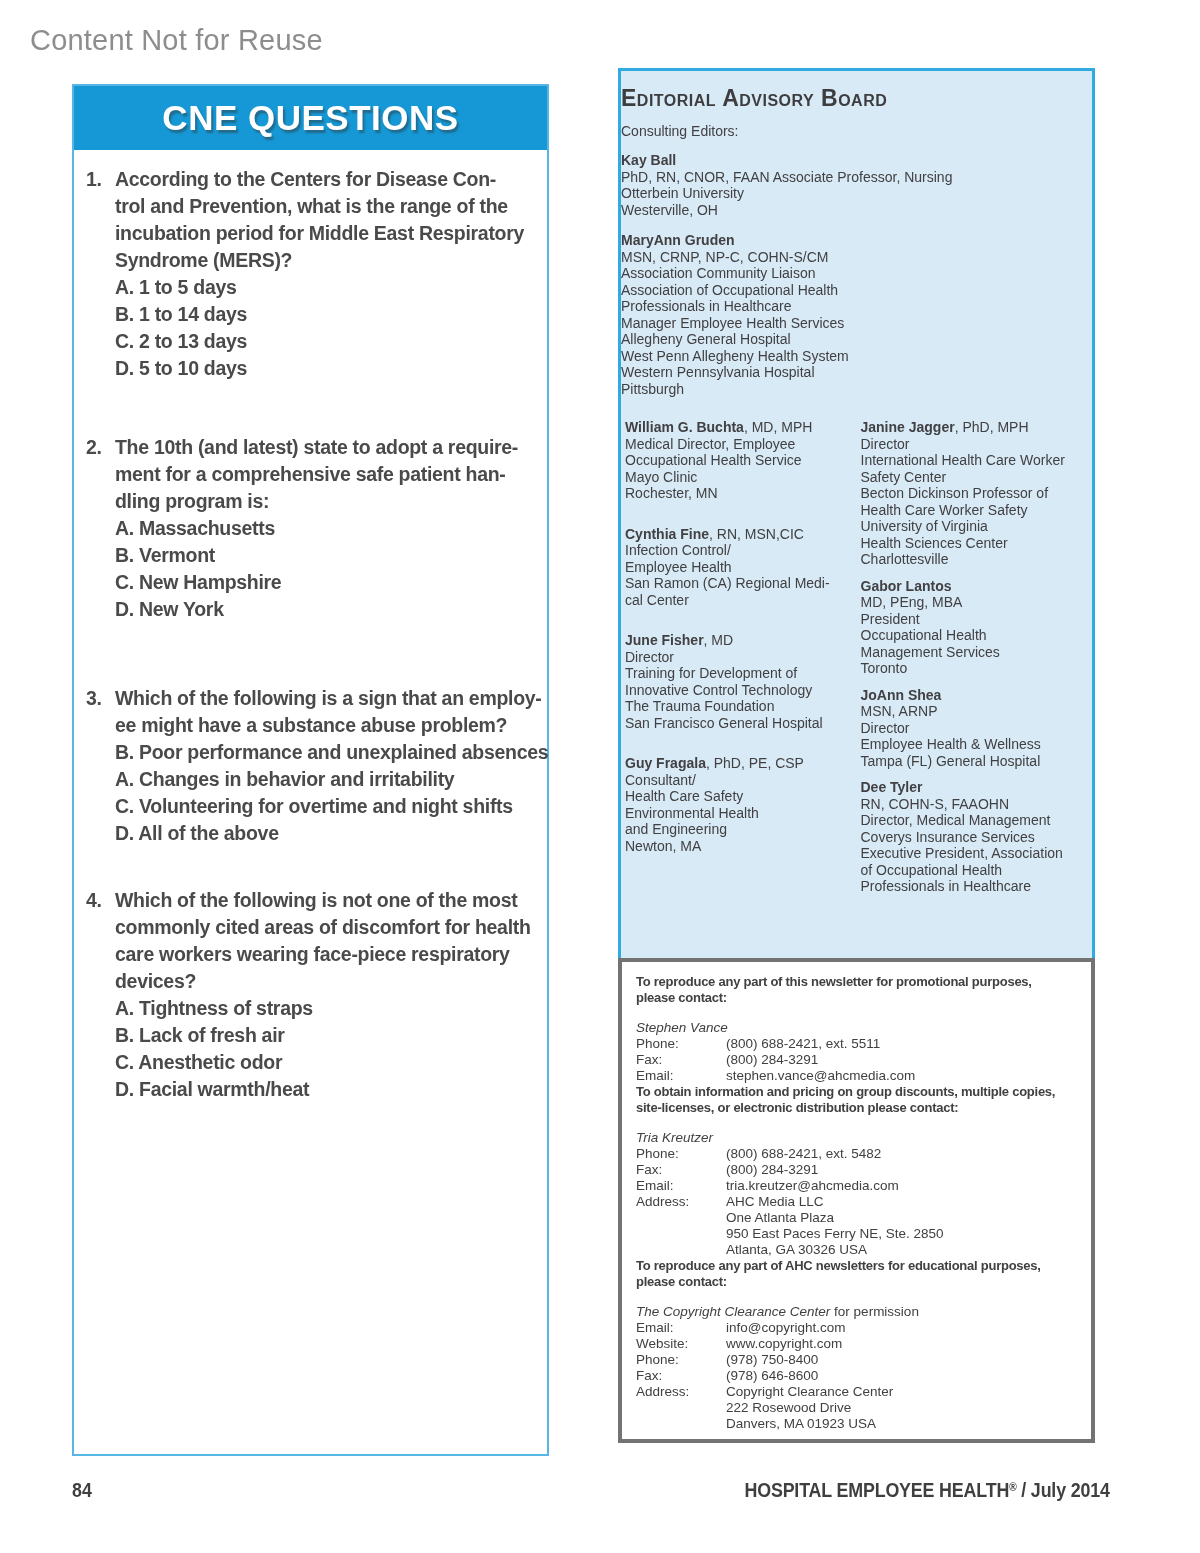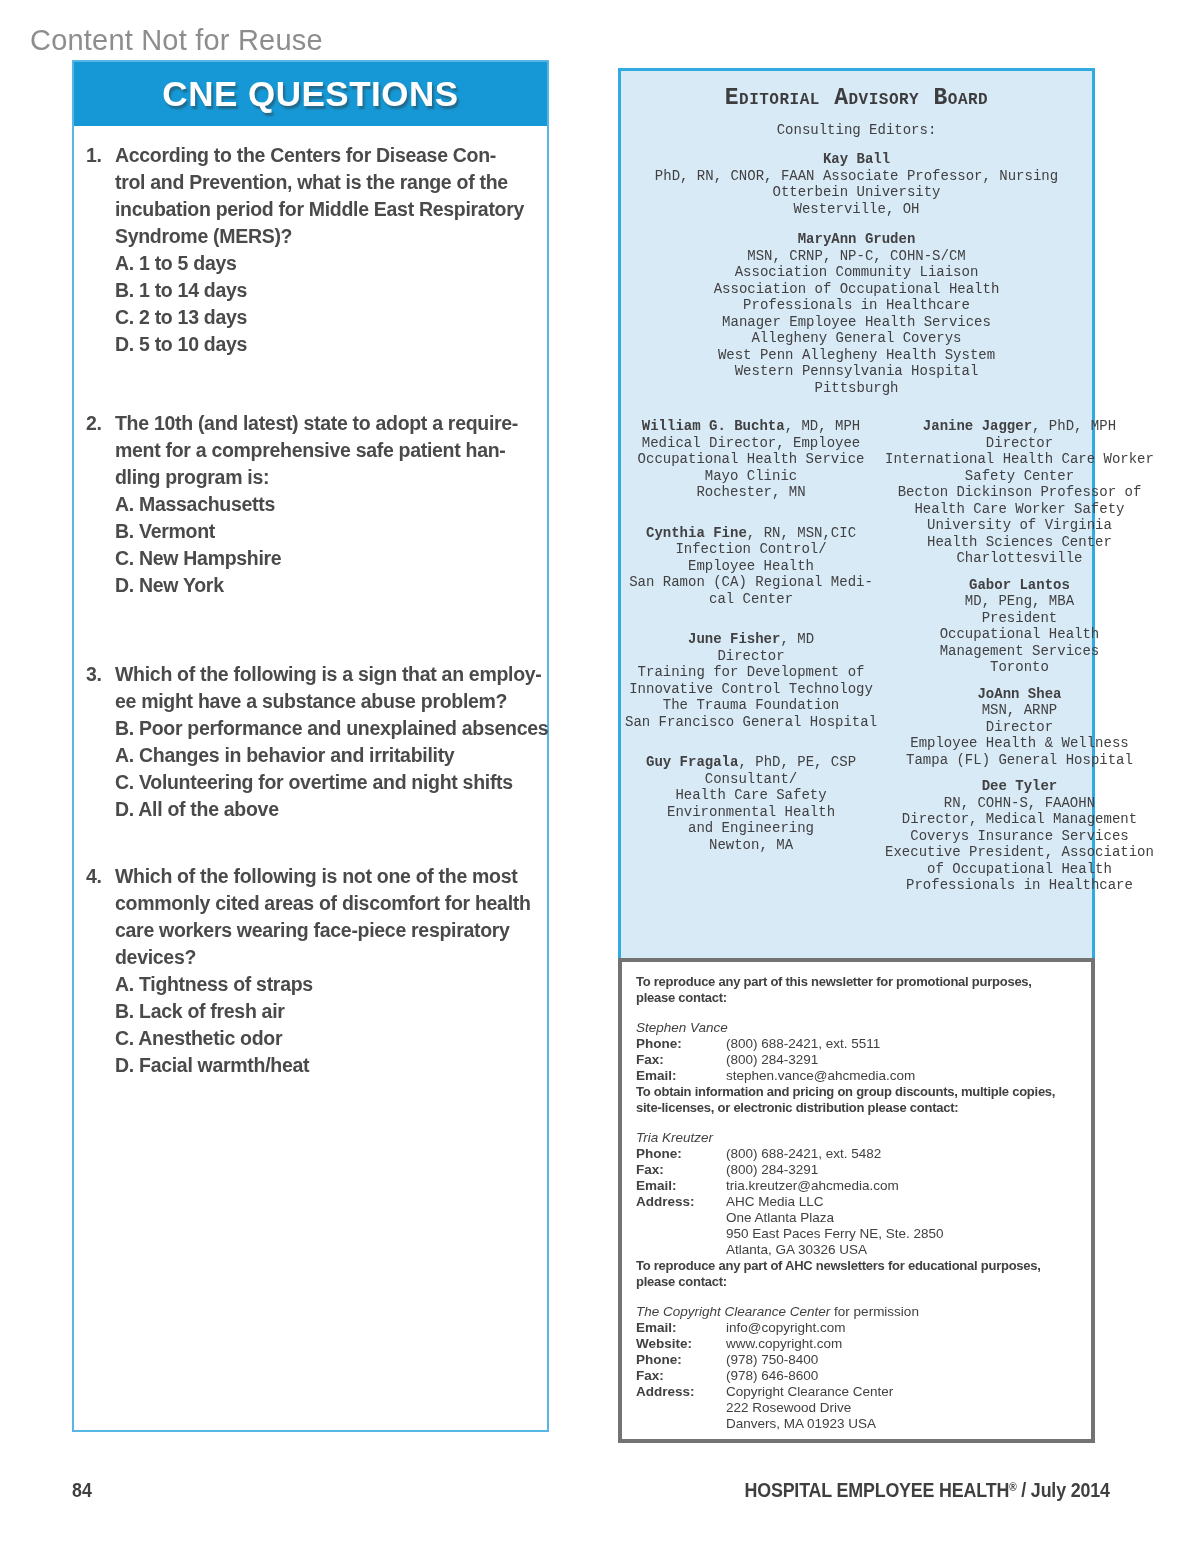--- a/index.html
+++ b/index.html
@@ -2,60 +2,60 @@
 <html><head>
 <meta charset="utf-8">
 <style>
   html,body { margin:0; padding:0; background:#ffffff; }
   body { font-family:"Liberation Sans", sans-serif; color:#414042; }
   .page { position:relative; width:1200px; height:1553px; background:#ffffff; overflow:hidden; }
 
   .watermark { position:absolute; left:30px; top:24px; font-size:29px; color:#8d8d8d; letter-spacing:0.2px; }
 
   
-  .cne-box { position:absolute; left:72px; top:60px; width:477px; height:1372px;
+  .cne-box { position:absolute; left:72px; top:84px; width:477px; height:1372px;
              border:2px solid #57b6e5; box-sizing:border-box; background:#fff; }
   .cne-header { background:#1598d5; height:64px; display:flex; align-items:center; justify-content:center; }
   .cne-title { color:#ffffff; font-weight:bold; font-size:35px; letter-spacing:0.5px;
                text-shadow:2px 3px 2px rgba(50,50,50,0.45); }
   .cne-questions { padding:16px 12px 0 12px; }
   .question { display:flex; font-size:19.5px; line-height:27px; font-weight:bold;
               color:#4a4a4a; letter-spacing:-0.3px; }
   .question + .question.q2 { margin-top:52px; }
   .question + .question.q3 { margin-top:62px; }
   .question + .question.q4 { margin-top:40px; }
   .q-num { width:29px; flex:none; }
   .q-body { flex:1; }
   .q-body .q-line { white-space:nowrap; }
 
   
   .board-box { position:absolute; left:618px; top:68px; width:477px; height:1012px;
                background:#d8eaf6; border:3px solid #30aae1; box-sizing:border-box;
-               text-align:center; color:#414042;font-family:Liberation Mono, monospace; }
+               text-align:left; color:#414042; }
   .board-title { margin-top:14px; font-size:23px; font-weight:bold; font-variant:small-caps;
                  letter-spacing:0.5px; color:#3d3d3f; }
   .consulting { margin-top:11px; font-size:14px; }
   .board-block { font-size:14px; line-height:16.5px; }
   .b-line { white-space:nowrap; }
   .bn { font-weight:bold; }
   .blk-kay { margin-top:13px; }
   .blk-gruden { margin-top:14px; }
   .board-cols { display:flex; margin-top:22px; }
   .board-col { flex:1; padding:0 4px; }
   .col-left .board-block + .board-block { margin-top:24px; }
   .col-right .board-block + .board-block { margin-top:10px; }
 
   
   .contact-box { position:absolute; left:618px; top:958px; width:477px; height:485px;
                  border:4px solid #737373; box-sizing:border-box; background:#fff;
                  padding:12px 14px; font-size:13.5px; line-height:16px; color:#414042; }
   .c-heading .c-hline { font-weight:bold; white-space:nowrap; font-size:13px; letter-spacing:-0.25px; }
   .c-name { font-style:italic; margin-top:14px; }
   .c-row { display:flex; }
-  .c-label { width:90px; flex:none; font-weight:bold; }
+  .c-label { width:90px; flex:none; font-weight:normal; }
   .c-value { flex:1; white-space:nowrap; }
   .c-italic { font-style:italic; }
 
   
   .page-num { position:absolute; left:72px; top:1478px; font-size:21px; font-weight:bold;
               transform:scaleX(0.85); transform-origin:0 50%; color:#3f3f41; }
   .footer-right { position:absolute; right:90px; top:1478px; font-size:21px; font-weight:bold;
                   letter-spacing:-0.2px; transform:scaleX(0.85); transform-origin:100% 50%;
                   white-space:nowrap; color:#3f3f41; }
   .reg { font-size:12px; vertical-align:6px; }
@@ -149,21 +149,21 @@
 
     <div class="board-block blk-gruden">
       <div class="b-line"><span class="bn">MaryAnn Gruden</span><span></span></div>
       <div>
 
       <div class="b-line">MSN, CRNP, NP-C, COHN-S/CM</div>
           <div class="b-line">Association Community Liaison</div>
           <div class="b-line">Association of Occupational Health</div>
           <div class="b-line">Professionals in Healthcare</div>
           <div class="b-line">Manager Employee Health Services</div>
-          <div class="b-line">Allegheny General Coverys</div>
+          <div class="b-line">Allegheny General Hospital</div>
           <div class="b-line">West Penn Allegheny Health System</div>
           <div class="b-line">Western Pennsylvania Hospital</div>
           <div class="b-line">Pittsburgh</div>
         </div>
     </div>
 
     <div class="board-cols">
       <div class="board-col col-left">
 
         <div class="board-block">

